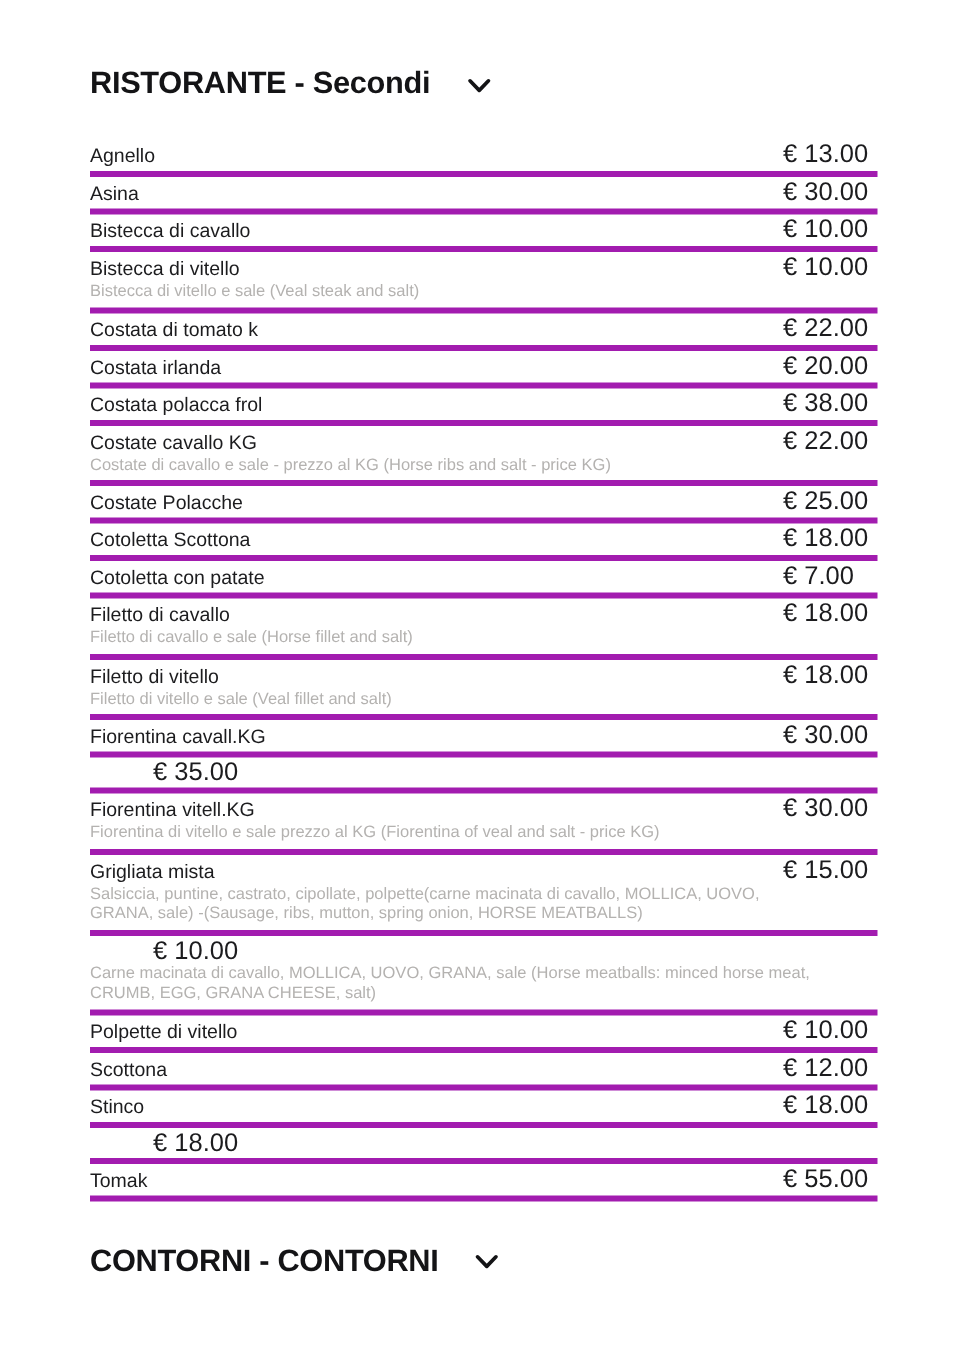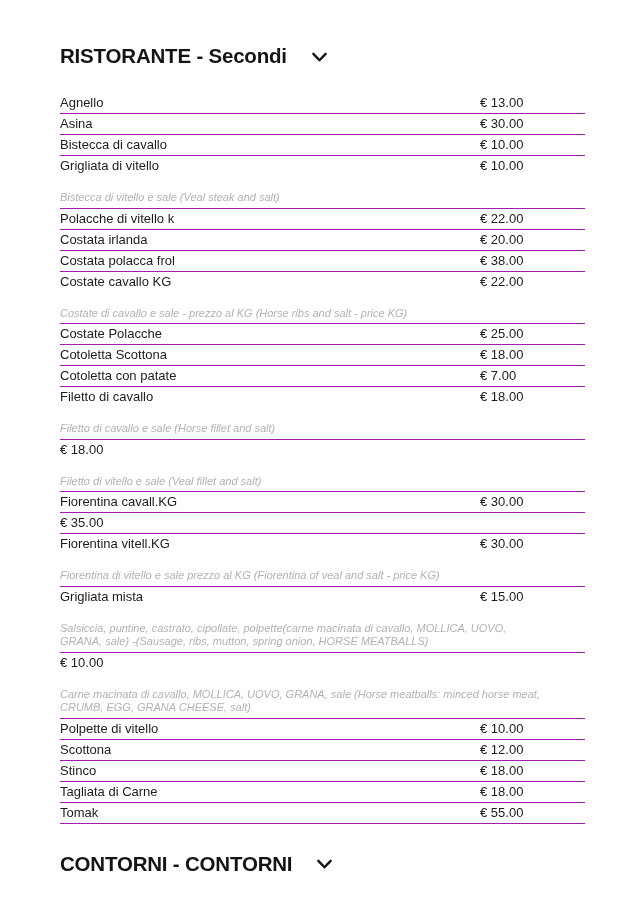--- a/index.html
+++ b/index.html
@@ -36,47 +36,47 @@
   }
   .chevron {
     width: 17px;
     height: 17px;
     margin-top: 2px;
     color: #141416;
     flex: none;
   }
   .items { }
   .menu-item {
-    border-bottom: 1px solid #a21caf;
+    border-bottom: 4px solid #a21caf;
     padding: 3px 0 3px 0;
   }
   .item-main {
     display: grid;
     grid-template-columns: 420px auto;
     align-items: baseline;
   }
   .item-name {
     font-size: 13px;
     line-height: 14px;
     color: #1c1c1e;
     white-space: nowrap;
   }
   .item-price {
-    font-size: 13px;
+    font-size: 17px;
     line-height: 14px;
     color: #1c1c1e;
     white-space: nowrap;
     justify-self: start;
+    margin-left: 42px;
   }
   .item-desc {
     font-size: 11px;
-    font-style: italic;
     color: #b4b2b0;
     line-height: 13.5px;
-    margin-top: 18px;
+    margin-top: 2px;
     padding-right: 38px;
   }
 </style>
 </head>
 <body>
 
 <div class="page">
   <div id="sections">
   <section class="menu-section">
     <h2 class="section-title">
@@ -105,29 +105,29 @@
   <div class="menu-item">
     <div class="item-main">
       <span class="item-name">Bistecca di cavallo</span>
       <span class="item-price">€ 10.00</span>
     </div>
 
   </div>
 
   <div class="menu-item">
     <div class="item-main">
-      <span class="item-name">Grigliata di vitello</span>
+      <span class="item-name">Bistecca di vitello</span>
       <span class="item-price">€ 10.00</span>
     </div>
     <div class="item-desc">Bistecca di vitello e sale (Veal steak and salt)</div>
   </div>
 
   <div class="menu-item">
     <div class="item-main">
-      <span class="item-name">Polacche di vitello k</span>
+      <span class="item-name">Costata di tomato k</span>
       <span class="item-price">€ 22.00</span>
     </div>
 
   </div>
 
   <div class="menu-item">
     <div class="item-main">
       <span class="item-name">Costata irlanda</span>
       <span class="item-price">€ 20.00</span>
     </div>
@@ -177,20 +177,21 @@
   <div class="menu-item">
     <div class="item-main">
       <span class="item-name">Filetto di cavallo</span>
       <span class="item-price">€ 18.00</span>
     </div>
     <div class="item-desc">Filetto di cavallo e sale (Horse fillet and salt)</div>
   </div>
 
   <div class="menu-item">
     <div class="item-main">
+      <span class="item-name">Filetto di vitello</span>
       <span class="item-price">€ 18.00</span>
     </div>
     <div class="item-desc">Filetto di vitello e sale (Veal fillet and salt)</div>
   </div>
 
   <div class="menu-item">
     <div class="item-main">
       <span class="item-name">Fiorentina cavall.KG</span>
       <span class="item-price">€ 30.00</span>
     </div>
@@ -245,21 +246,20 @@
   <div class="menu-item">
     <div class="item-main">
       <span class="item-name">Stinco</span>
       <span class="item-price">€ 18.00</span>
     </div>
 
   </div>
 
   <div class="menu-item">
     <div class="item-main">
-      <span class="item-name">Tagliata di Carne</span>
       <span class="item-price">€ 18.00</span>
     </div>
 
   </div>
 
   <div class="menu-item">
     <div class="item-main">
       <span class="item-name">Tomak</span>
       <span class="item-price">€ 55.00</span>
     </div>

